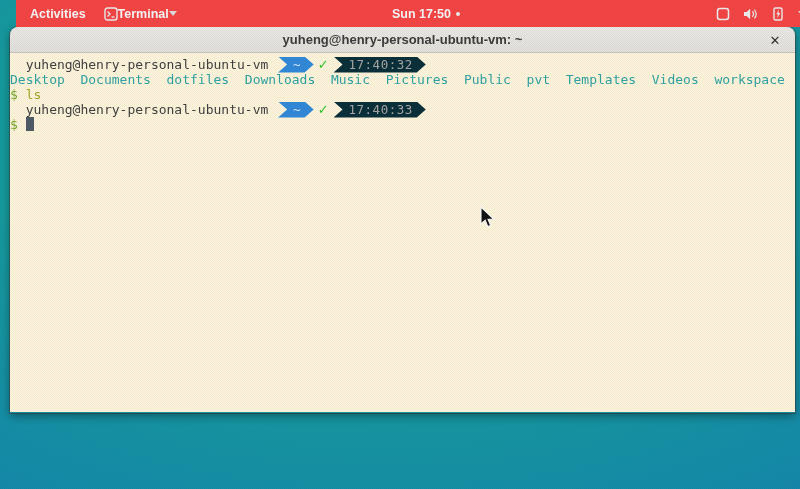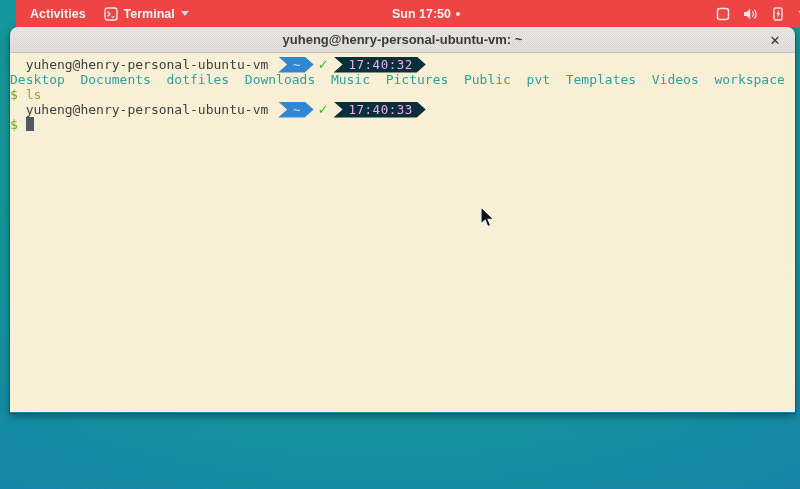--- a/index.html
+++ b/index.html
@@ -15,21 +15,21 @@
   
   .topbar {
     position:absolute; top:0; left:16px; width:800px; height:27px;
     background:#ef4444; color:#f2f2f2;
     display:flex; align-items:center;
     font-size:12.5px; font-weight:600;
     z-index:30;
   }
   .tb-left { display:flex; align-items:center; gap:14px; padding-left:10px; }
   .activities { padding:2px 4px; cursor:pointer; }
-  .appmenu { display:flex; align-items:center; gap:6px; cursor:pointer; }
+  .appmenu { display:flex; align-items:center; cursor:pointer; }
   .tb-center {
     position:absolute; left:0; right:0; top:0; height:27px;
     display:flex; align-items:center; justify-content:center; gap:5px;
     pointer-events:none;
   }
   .tb-center .clock-wrap { pointer-events:auto; display:flex; align-items:center; gap:5px; cursor:pointer;margin-left:20px; }
   .notif-dot { width:4px; height:4px; border-radius:50%; background:#e8e8e8; }
   .tb-right { margin-left:auto; display:flex; align-items:center; gap:13px; padding-right:10px; cursor:pointer; }
   .chev-down {
     width:0; height:0; border-left:4px solid transparent; border-right:4px solid transparent;
@@ -71,21 +71,21 @@
     cursor:text;
   }
   .trow { height:15px; line-height:15px; white-space:pre; }
   .prompt-line { display:flex; align-items:center; }
   .seg {
     display:inline-flex; align-items:center; height:16px;
     padding:0 13px 0 15px; font-size:12.5px;
     clip-path:polygon(0 0, calc(100% - 9px) 0, 100% 50%, calc(100% - 9px) 100%, 0 100%, 9px 50%);
   }
   .seg-path { background:#3287d5; color:#cde2f7; margin-left:2px; }
-  .seg-time { background:#0b2f38; color:#f0abfc; letter-spacing:0.5px; }
+  .seg-time { background:#0b2f38; color:#a3a3a3; letter-spacing:0.5px; }
   .check { color:#2ec22e; font-weight:700; margin:0 5px 0 4px; font-size:13px;
            font-family:"DejaVu Sans", sans-serif; }
   .dollar { color:#74a32a; }
   .cmd { color:#a0a426; }
   .dirs { color:#2f9fa0; }
   .cursor-block {
     display:inline-block; width:8px; height:14px; background:#4d5a63;
     vertical-align:-2px;
   }
 

